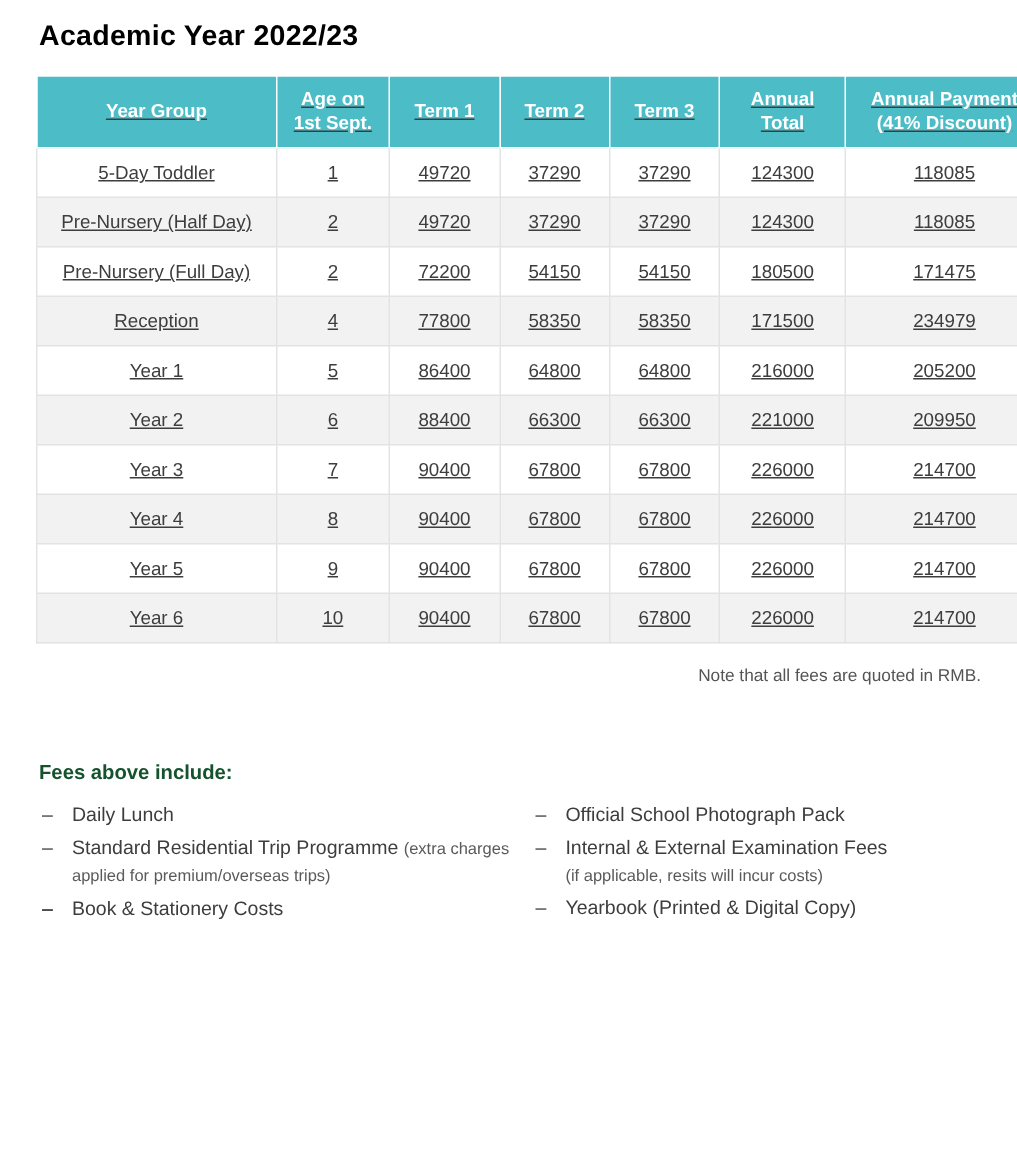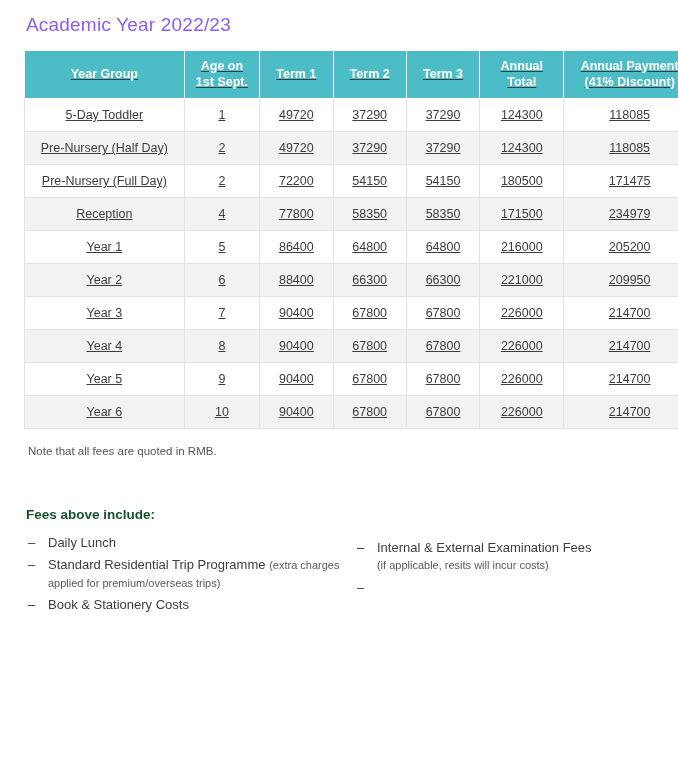--- a/index.html
+++ b/index.html
@@ -15,23 +15,23 @@
     overflow: hidden;
   }
   .page {
     position: relative;
     width: 678px;
     height: 767px;
     box-sizing: border-box;
     padding: 0 24px;
   }
   .page-title {
-    color: #8b5cf6;
+    color: #000000;
     font-size: 19px;
-    font-weight: normal;
+    font-weight: bold;
     letter-spacing: 0.2px;
     margin: 14px 0 14px 2px;
   }
   table.fees {
     border-collapse: collapse;
     width: 672px;
     table-layout: fixed;
     text-decoration: underline;
   }
   table.fees th {
@@ -58,24 +58,25 @@
   table.fees tbody tr:nth-child(odd) td {
     background: #ffffff;
   }
   .col-group { width: 148px; }
   .col-age { width: 70px; }
   .col-term { width: 68px; }
   .col-annual { width: 78px; }
   .col-discount { width: 122px; }
 
   .notes {
-    margin: 14px 0 0 4px;
+    margin: 14px 0 0 14px;
     font-size: 11.5px;
     color: #545454;
     line-height: 1.5;
+    text-align: right;
   }
   .include-title {
     margin: 46px 0 12px 2px;
     font-size: 13.5px;
     font-weight: bold;
     color: #14532d;
   }
   .include-cols {
     display: flex;
     gap: 0px;
@@ -266,26 +267,28 @@
         <li>
           <span class="dash">–</span>
           <span>Book &amp; Stationery Costs</span>
         </li>
       </ul>
     </div>
     <div class="include-col right">
       <ul class="dashlist">
         <li>
           <span class="dash">–</span>
+          <span>Official School Photograph Pack</span>
         </li>
         <li>
           <span class="dash">–</span>
           <span>Internal &amp; External Examination Fees</span><br>
           <span class="sub">(if applicable, resits will incur costs)</span>
         </li>
         <li>
           <span class="dash">–</span>
+          <span>Yearbook (Printed &amp; Digital Copy)</span>
         </li>
       </ul>
     </div>
   </div>
 
 </div>
 
 </body></html>

